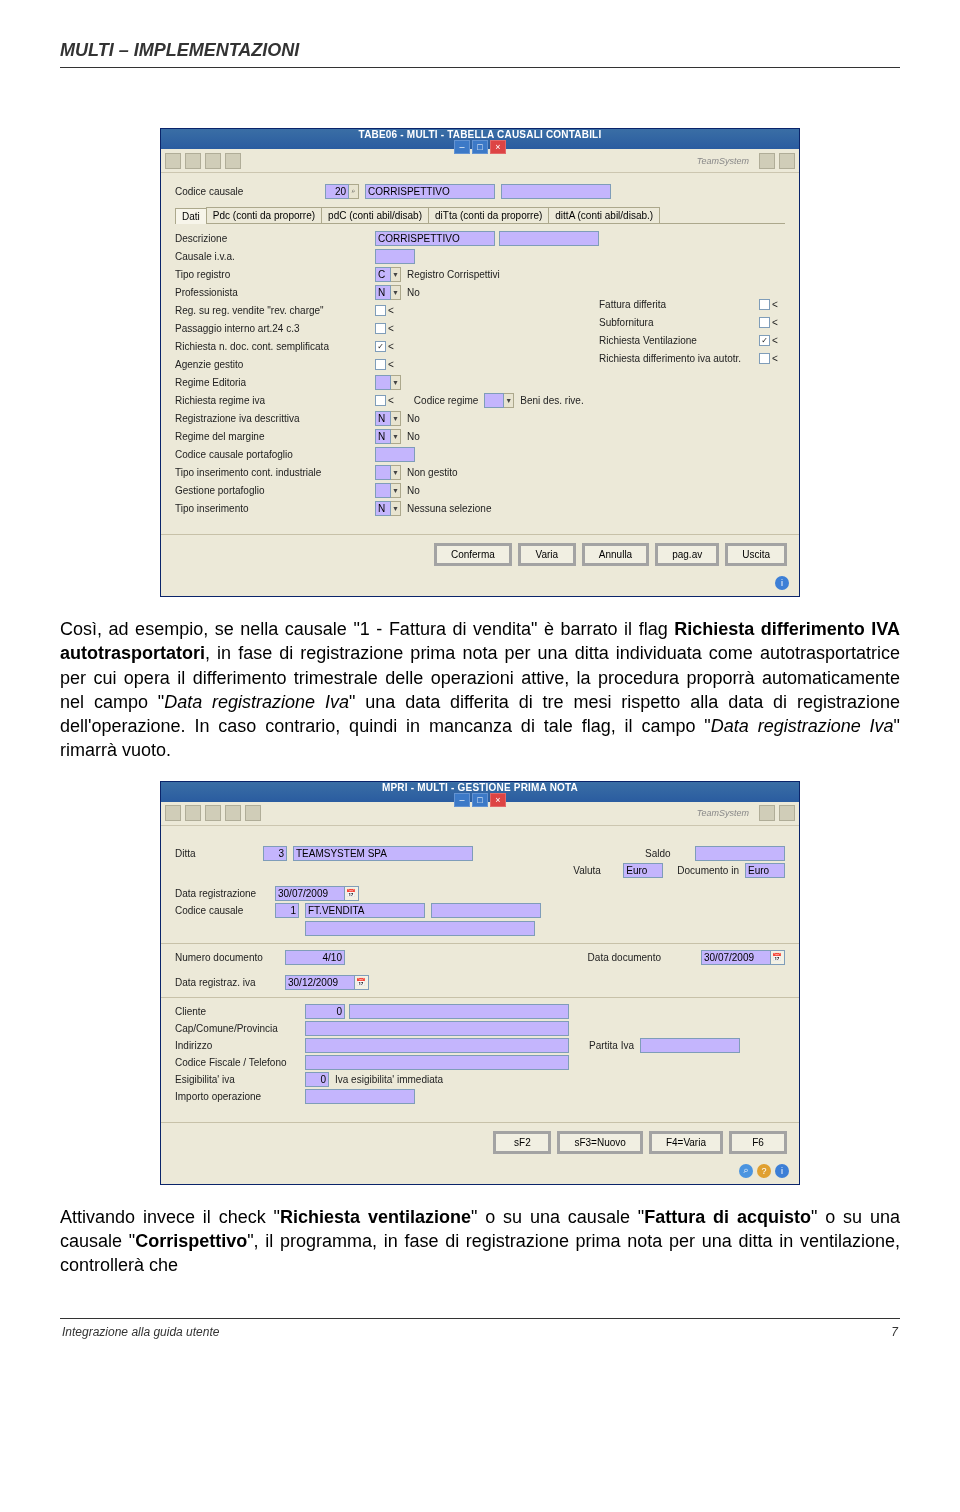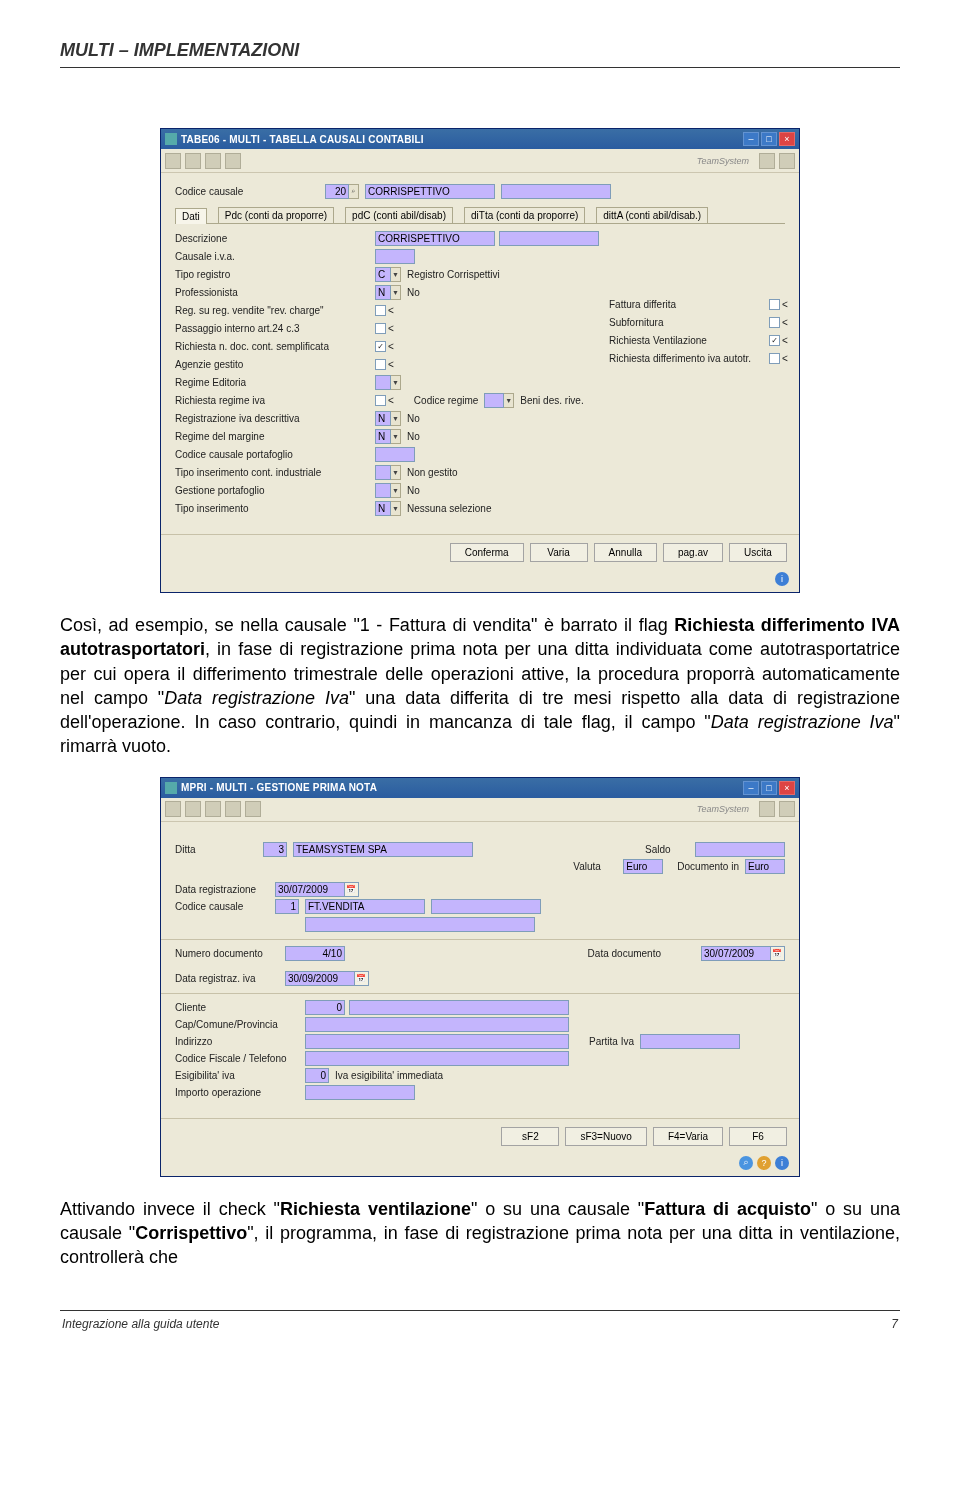--- a/index.html
+++ b/index.html
@@ -5,45 +5,45 @@
   * { box-sizing: border-box; margin: 0; padding: 0; }
   body { font-family: Arial, Helvetica, sans-serif; background: #fff; width: 960px; margin: 0 auto; color: #000; }
   .page { padding: 40px 60px 30px 60px; }
   .header-title { font-size: 18px; font-weight: bold; font-style: italic; color: #333; margin-bottom: 6px; }
   .hr-top { border: none; border-top: 1.5px solid #333; margin-bottom: 60px; }
   .body-text { font-size: 18px; line-height: 1.35; text-align: justify; margin: 18px 0; }
   .body-text b { font-weight: bold; }
   .body-text i { font-style: italic; }
   .figure-wrap { display: flex; justify-content: center; margin: 10px 0 20px 0; }
   .win { width: 640px; background: #ece9d8; border: 1px solid #0a246a; font-size: 10px; color: #000; font-family: Tahoma, Arial, sans-serif; }
-  .win .titlebar { height: 20px; background: linear-gradient(#3a6ea5,#2a5ca0); color: #fff; display: flex; align-items: center; padding: 0 4px; font-size: 10px; }
+  .win .titlebar { height: 20px; background: linear-gradient(#3a6ea5,#2a5ca0); color: #fff; display: flex; align-items: center; padding: 0 4px; font-size: 10px; flex-direction: column; }
   .win .titlebar .t-icon { width: 12px; height: 12px; background: #5aa; margin-right: 4px; }
   .win .titlebar .t-text { flex: 1; font-weight: bold; letter-spacing: .2px; }
   .win .titlebar .t-btns { display: flex; gap: 2px; }
   .win .titlebar .t-btn { width: 16px; height: 14px; background: #d44; border: 1px solid #fff3; display:flex;align-items:center;justify-content:center;color:#fff;font-size:9px;}
   .win .titlebar .t-btn.min{background:#3c79c7;}
   .win .titlebar .t-btn.max{background:#3c79c7;}
   .win .toolbar { height: 24px; background: #ece9d8; border-bottom: 1px solid #ccc6b0; display:flex; align-items:center; padding: 0 4px; gap:4px;}
   .win .toolbar .tb-ico { width:16px;height:16px;background:#d0cdb8;border:1px solid #b0ad98;}
   .win .toolbar .brand{margin-left:auto;font-style:italic;color:#888;font-size:9px;padding-right:6px;}
   .win .content { padding: 10px 14px 10px 14px; }
   .row { display:flex; align-items:center; min-height: 16px; margin-bottom: 1px;}
   .lbl { font-size: 10px; color: #222; }
   .w-lbl { width: 150px; }
   .w-lbl2 { width: 200px; }
   .inp { background:#c4b5fd; border:1px solid #7f9db9; height:15px; font-size:10px; padding:4px 2px; display:inline-flex; align-items:center; }
   .tiny{width:24px;justify-content:flex-end;}
   .sel-arrow{width:10px;height:15px;background:#e8e4d0;border:1px solid #aca88c;border-left:none;display:inline-flex;align-items:center;justify-content:center;font-size:7px;color:#444;}
   .chk{width:11px;height:11px;border:1px solid #7f9db9;background:#fff;display:inline-flex;align-items:center;justify-content:center;font-size:8px;color:#222;margin-right:2px;}
   .panel-sep{border-top:1px solid #c7c1a8;margin:6px -14px;}
-  .tabs{display:flex;gap:12px;border-bottom:1px solid #aca88c;margin-top:4px;}
+  .tabs{display:flex;gap:0;border-bottom:1px solid #aca88c;margin-top:4px;}
   .tab{padding:2px 6px;border:1px solid #aca88c;border-bottom:none;background:#ece9d8;font-size:10px;margin-right:-1px;}
   .tab.active{background:#f7f5ea;position:relative;top:1px;}
   .btnbar{display:flex;justify-content:flex-end;gap:6px;padding:8px 12px;border-top:1px solid #c7c1a8;margin-top:6px;}
-  .btn{border:1px solid #a3a3a3;background:#f1efe2;padding:3px 14px;font-size:10px;min-width:58px;text-align:center;}
+  .btn{border:3px solid #a3a3a3;background:#f1efe2;padding:3px 14px;font-size:10px;min-width:58px;text-align:center;}
   .corner-icons{display:flex;justify-content:flex-end;gap:4px;padding:2px 10px 6px 0;}
   .ci{width:14px;height:14px;border-radius:50%;background:#3d7fd6;color:#fff;font-size:9px;display:flex;align-items:center;justify-content:center;}
   .ci.h{background:#4a94e0;}
   .spacer{flex:1;}
   .grid-rows .row{margin-bottom:2px;}
   .footer-hr{border:none;border-top:1.5px solid #333;margin-top:40px;}
   .footer{display:flex;justify-content:space-between;font-size:12px;font-style:italic;padding:6px 2px 0;color:#333;}
   .calico{width:14px;height:15px;display:inline-flex;align-items:center;justify-content:center;border:1px solid #7f9db9;border-left:none;background:#f3f1e4;font-size:8px;}
 </style>
 </head>
@@ -83,21 +83,21 @@
           <span style="width:6px;"></span>
           <span class="inp" style="width:110px"></span>
         </div>
         <div class="tabs">
           <div class="tab active">Dati</div>
           <div class="tab">Pdc (conti da proporre)</div>
           <div class="tab">pdC (conti abil/disab)</div>
           <div class="tab">diTta (conti da proporre)</div>
           <div class="tab">dittA (conti abil/disab.)</div>
         </div>
-        <div style="display:flex;gap:10px;margin-top:6px;">
+        <div style="display:flex;margin-top:6px;">
           <div style="flex:1.5" class="grid-rows">
             <div class="row">
                 <span class="lbl w-lbl2">Descrizione</span>
                 <span class="inp" style="width:120px">CORRISPETTIVO</span>
                 <span style="width:4px"></span>
                 <span class="inp" style="width:100px"></span>
               </div>
             <div class="row">
                 <span class="lbl w-lbl2">Causale i.v.a.</span>
                 <span class="inp" style="width:40px"></span>
@@ -300,21 +300,21 @@
           <span class="inp" style="width:60px;justify-content:flex-end">4/10</span>
           <span class="spacer"></span>
           <span class="lbl">Data documento</span>
           <span style="width:40px"></span>
           <span class="inp" style="width:70px">30/07/2009</span>
             <span class="calico">📅</span>
         </div>
         <div style="height:8px"></div>
         <div class="row">
           <span class="lbl" style="width:110px">Data registraz. iva</span>
-          <span class="inp" style="width:70px">30/09/2009</span>
+          <span class="inp" style="width:70px">30/12/2009</span>
             <span class="calico">📅</span>
         </div>
         <div class="panel-sep"></div>
         <div class="row">
             <span class="lbl" style="width:130px">Cliente</span>
             <span class="inp" style="width:40px;justify-content:flex-end">0</span>
             <span style="width:4px"></span>
             <span class="inp" style="width:220px"></span>
           </div>
         <div class="row">

